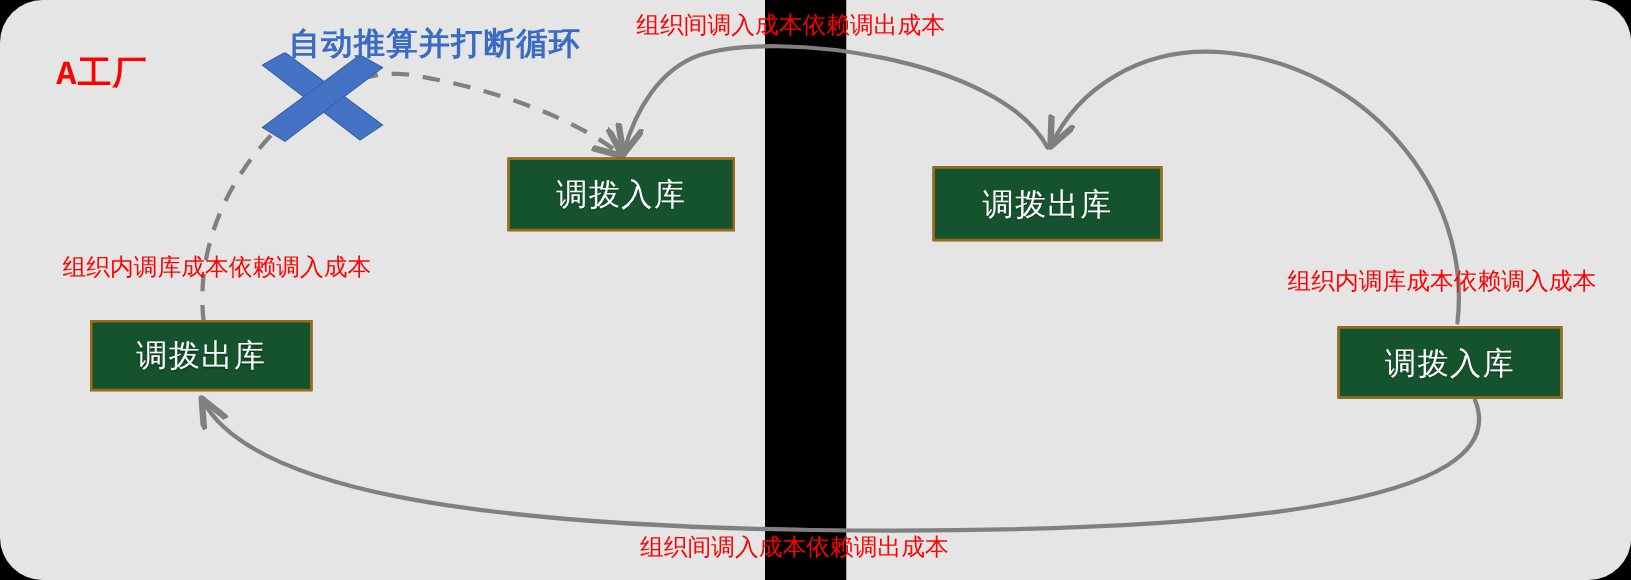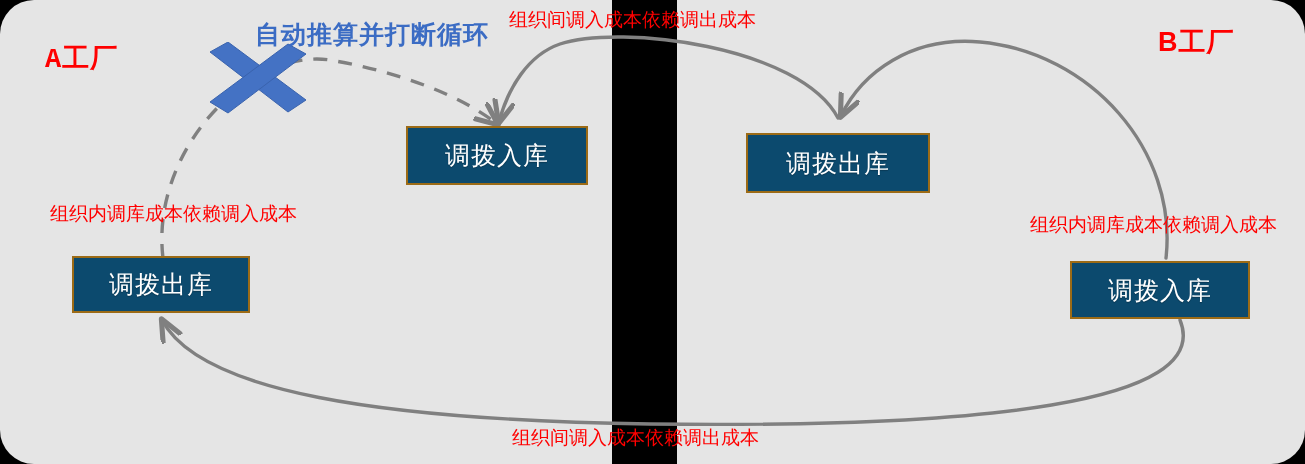--- a/index.html
+++ b/index.html
@@ -36,21 +36,21 @@
   #svg-layer {
     position: absolute;
     left: 0;
     top: 0;
     width: 1305px;
     height: 464px;
     pointer-events: none;
   }
   .node-box {
     position: absolute;
-    background: #0c4a6e;
+    background: #14532d;
     border: 2px solid #9c6b16;
     box-sizing: border-box;
     display: flex;
     align-items: center;
     justify-content: center;
     color: #ffffff;
     font-size: 25px;
     letter-spacing: 1px;
     text-shadow: 0 1px 1px rgba(0,0,0,0.28);
   }
@@ -110,25 +110,24 @@
     <path d="M1180,320 C1214,404 980,428 650,424 C380,420 200,392 162,320" fill="none" stroke="#808080" stroke-width="3.4" stroke-linecap="round" marker-end="url(#arrowhead)"></path>
   </svg>
 
   <svg id="cross-mark" viewBox="0 0 104 72">
     <g fill="#4472c4" stroke="#3a63ad" stroke-width="1">
       <polygon points="4,10 22,0 100,58 82,70"></polygon>
       <polygon points="100,12 82,2 4,60 22,71"></polygon>
     </g>
   </svg>
 
-  <div class="callout-title" style="left:231px; top:18px;margin-left:24px;">自动推算并打断循环</div>
+  <div class="callout-title" style="left:231px; top:18px;">自动推算并打断循环</div>
 
   <div class="factory-title" style="left:45px; top:40px;font-family:Liberation Mono, monospace;">A工厂</div>
 
-  <div class="factory-title" style="left:1158px; top:24px;">B工厂</div>
 
   <div class="edge-label" style="left:509px; top:7px;">组织间调入成本依赖调出成本</div>
 
   <div class="edge-label" style="left:50px; top:201px;">组织内调库成本依赖调入成本</div>
 
   <div class="edge-label" style="left:1030px; top:212px;">组织内调库成本依赖调入成本</div>
 
   <div class="edge-label" style="left:512px; top:425px;">组织间调入成本依赖调出成本</div>
 
   <div class="node-box" style="left:72px; top:256px; width:178px; height:57px;">调拨出库</div>

